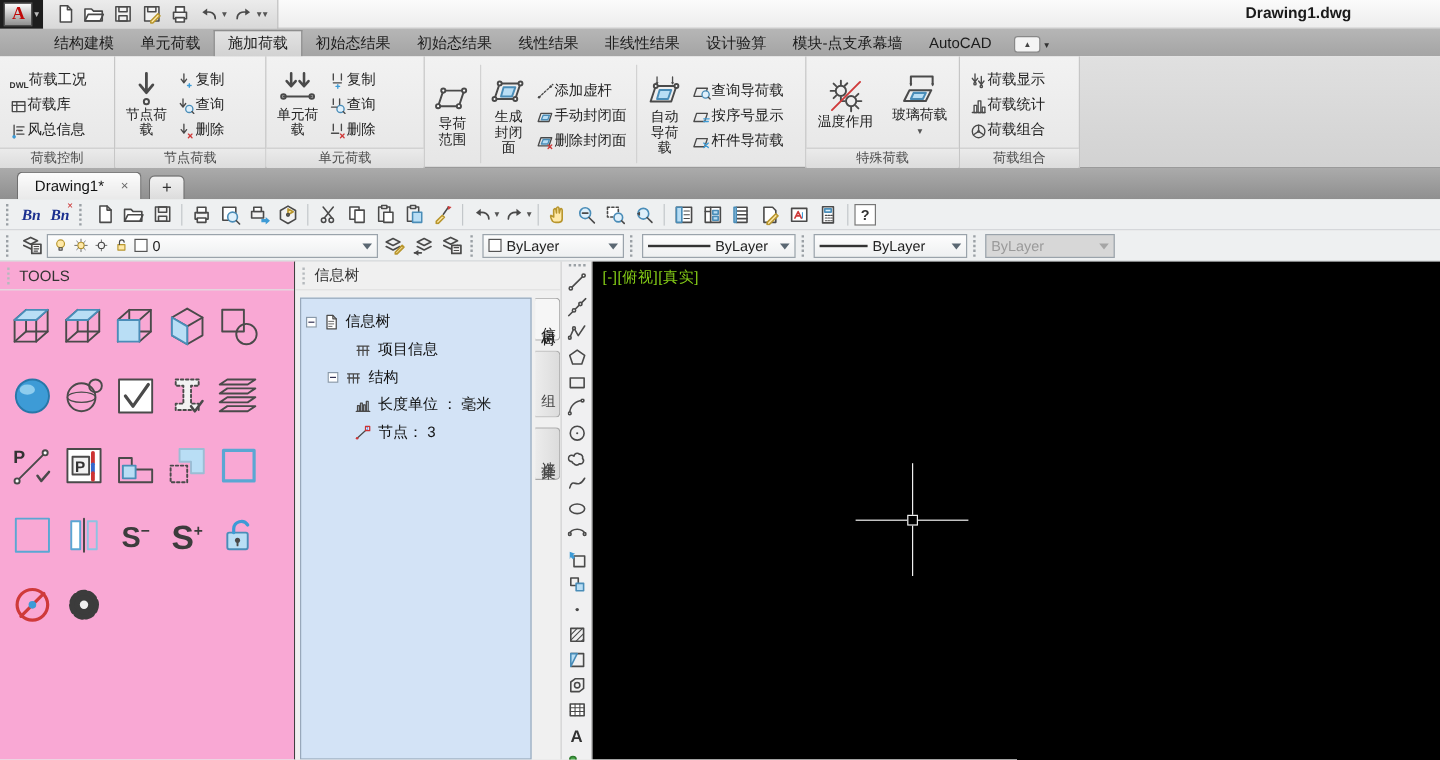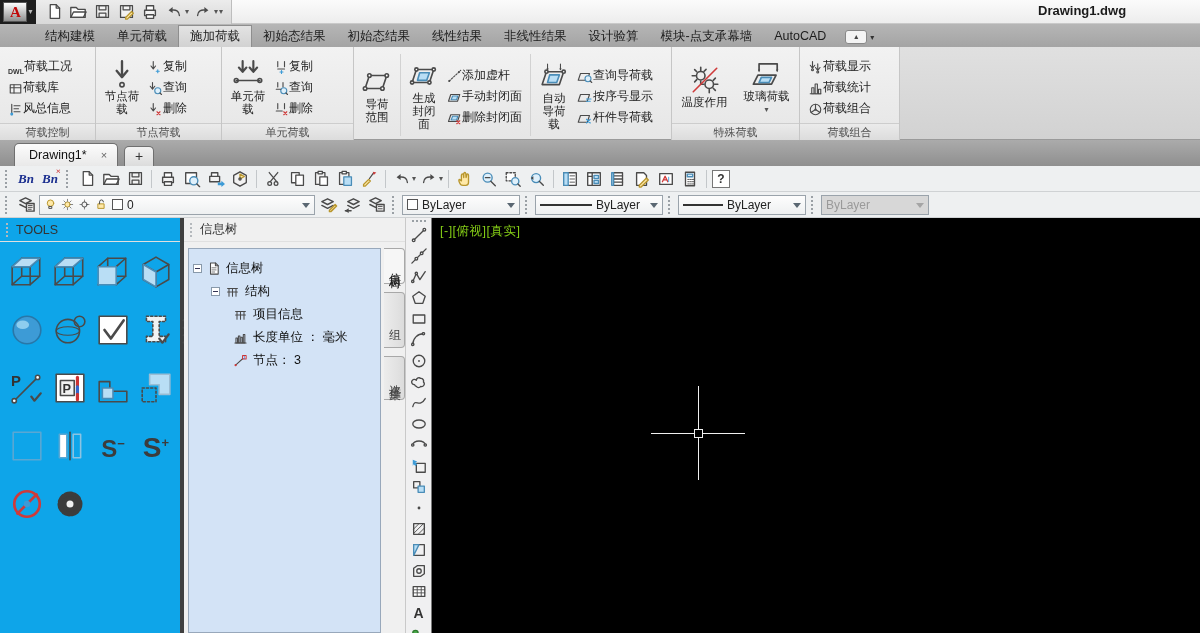--- a/index.html
+++ b/index.html
@@ -72,21 +72,21 @@
   .qhelp{width:18px;height:18px;border:1px solid #777;background:#fff;text-align:center;line-height:16px;font-weight:bold;color:#333}
   .dd{height:20px;border:1px solid #9aa3ab;background:linear-gradient(#fdfdfd,#eef0f1);display:flex;align-items:center;gap:4px;padding:0 4px;position:relative}
   .dd .caret{position:absolute;right:4px;top:7px;width:0;height:0;border-left:4px solid transparent;border-right:4px solid transparent;border-top:5px solid #5a6772}
   .dd.dis{background:#d7d7d7;color:#9a9a9a}
   .dd.dis .caret{border-top-color:#a5a5a5}
   .sw{width:11px;height:11px;background:#fff;border:1px solid #555}
   .ltline{width:52px;height:0;border-top:2px solid #333}
 
   
   .main{position:absolute;left:0;top:218px;width:1200px;height:415px;display:flex}
-  .palette{width:184px;height:415px;background:#0ea5e9;border-right:4px solid #404040;position:relative}
+  .palette{width:246px;height:415px;background:#f9a8d4;border-right:1px solid #404040;position:relative}
   .phead{height:24px;display:flex;align-items:center;gap:6px;padding:0 6px;color:#333;font-size:12.5px;border-bottom:1px solid #e0e0e0}
   .pgrip{width:4px;height:14px;border-left:2px dotted #b5b9bd}
   .pgrid{display:grid;grid-template-columns:repeat(5,41px);gap:22px 2px;padding:12px 6px 0 8px}
   .pcell{width:38px;height:36px;display:flex;align-items:center;justify-content:center}
   .sletter{font-weight:bold;font-size:24px;color:#3c3c3c;line-height:20px}
   .sletter sup{font-size:13px}
 
   .treepanel{width:221px;height:415px;background:#f0f0f0;position:relative}
   .tbox{position:absolute;left:4px;top:30px;width:193px;bottom:0;background:#d3e3f6;border:1px solid #98a8bb}
   .tnode{display:flex;align-items:center;gap:5px;height:23px;font-size:12.5px;color:#111;white-space:nowrap}
@@ -894,32 +894,32 @@
       <div class="tbox" style="padding:8px 4px">
         <div class="tnode">
           <span class="texp"></span>
           <svg class="sv" width="14" height="15" viewBox="0 0 20 20">
               <path class="w" d="M5 2h7l4 4v12H5z"></path>
               <path d="M12 2v4h4"></path>
               <path class="thin" d="M7 9h6M7 12h6M7 15h4"></path>
             </svg>
           <span>信息树</span>
         </div>
+        <div class="tnode" style="padding-left:40px">
+          <svg class="sv" width="15" height="14" viewBox="0 0 20 20">
+              <path d="M3 5h14M5 5v11M10 5v11M15 5v11M3 10h14"></path>
+            </svg>
+          <span>项目信息</span>
+        </div>
         <div class="tnode" style="padding-left:18px">
           <span class="texp"></span>
           <svg class="sv" width="15" height="14" viewBox="0 0 20 20">
               <path d="M3 5h14M5 5v11M10 5v11M15 5v11M3 10h14"></path>
             </svg>
           <span>结构</span>
-        </div>
-        <div class="tnode" style="padding-left:40px">
-          <svg class="sv" width="15" height="14" viewBox="0 0 20 20">
-              <path d="M3 5h14M5 5v11M10 5v11M15 5v11M3 10h14"></path>
-            </svg>
-          <span>项目信息</span>
         </div>
         <div class="tnode" style="padding-left:40px">
           <svg class="sv" width="15" height="14" viewBox="0 0 20 20">
               <path d="M2 17h16"></path>
               <rect x="3.5" y="10" width="2.2" height="7"></rect>
               <rect x="7" y="7" width="2.2" height="10"></rect>
               <rect x="10.5" y="9" width="2.2" height="8"></rect>
               <rect x="14" y="5" width="2.2" height="12"></rect>
             </svg>
           <span>长度单位 ： 毫米</span>

